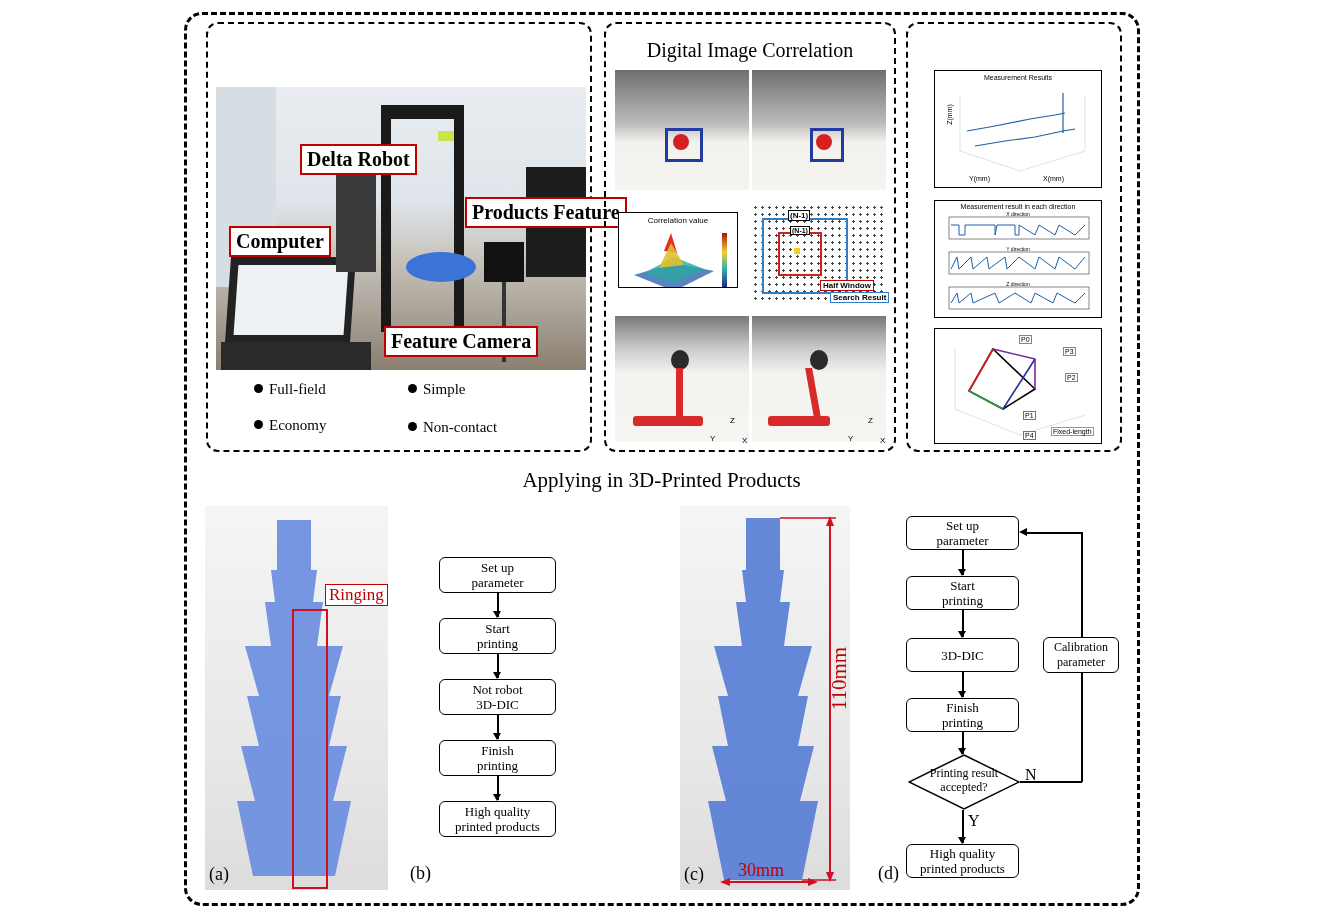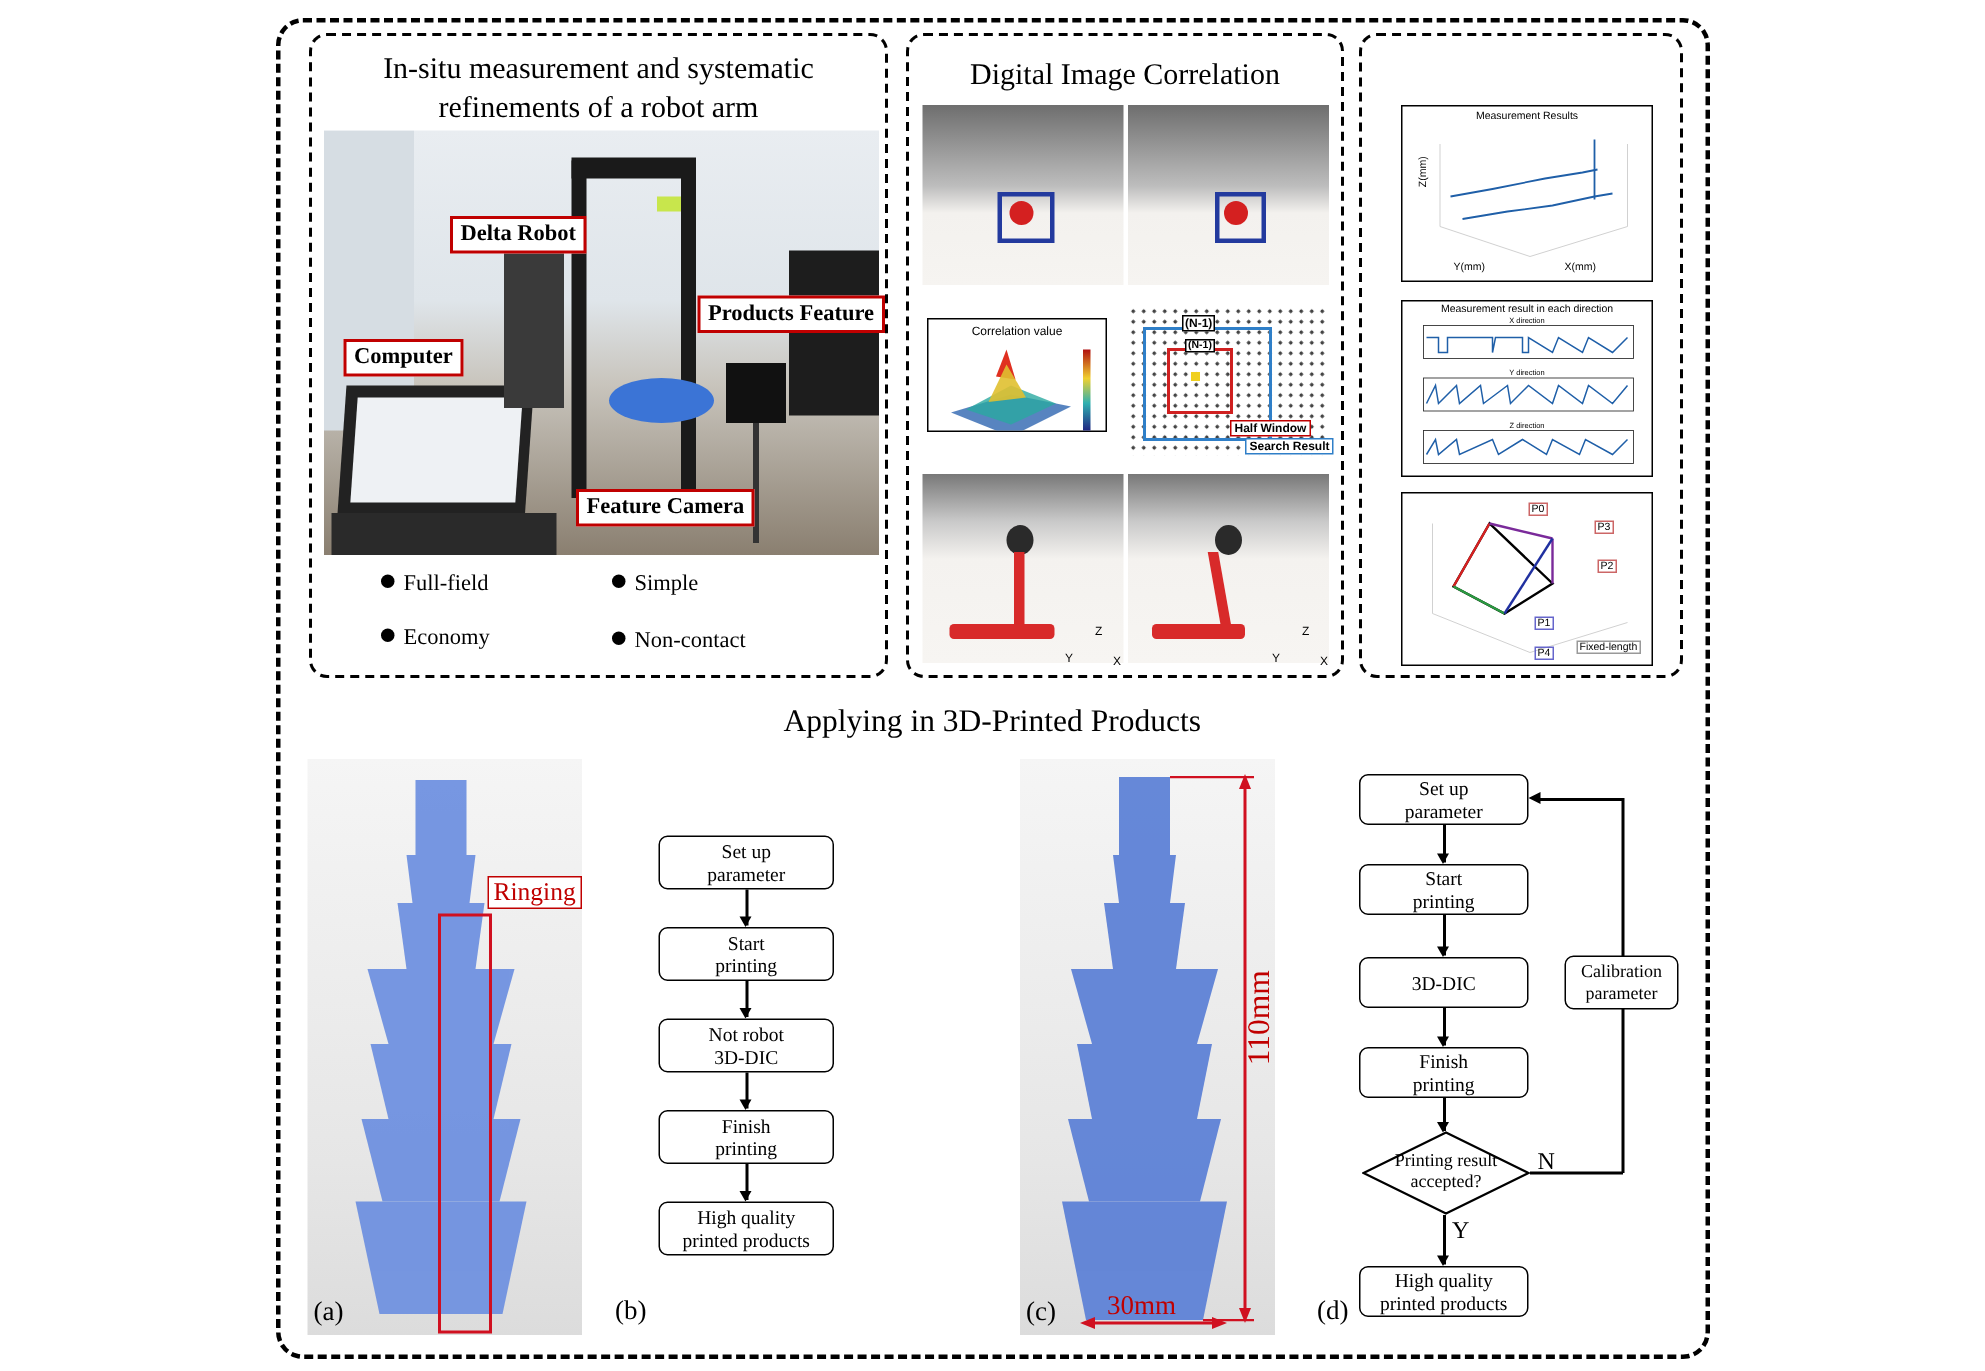--- a/index.html
+++ b/index.html
@@ -2,39 +2,37 @@
 <html><head>
 <meta charset="utf-8">
 <style>
   html, body { margin:0; padding:0; background:#ffffff; }
   body { width:1323px; height:914px; position:relative; overflow:hidden; font-family:"Liberation Serif", serif; color:#000; }
   .abs { position:absolute; }
   .outer { position:absolute; left:184px; top:12px; width:956px; height:894px; border:3px dashed #000; border-radius:18px; box-sizing:border-box; }
   .panel { position:absolute; border:2px dashed #000; border-radius:12px; box-sizing:border-box; }
   .ptitle { position:absolute; left:0; right:0; text-align:center; font-size:20px; line-height:24px; }
   .photo { position:absolute; overflow:hidden; }
-  .callout { position:absolute; background:#fff; border:2px solid #c00000; font-size:15px; font-weight:bold; padding:2px 5px; white-space:nowrap; font-family:"Liberation Serif", serif; }
+  .callout { position:absolute; background:#fff; border:2px solid #c00000; font-size:20px; font-weight:bold; padding:2px 5px; white-space:nowrap; font-family:"Liberation Serif", serif; }
   .bullet { position:absolute; font-size:15px; line-height:22px; white-space:nowrap;text-align:center; }
   .bullet .dot { display:inline-block; width:9px; height:9px; border-radius:50%; background:#000; margin-right:6px; vertical-align:middle; position:relative; top:-2px; }
   .fbox { position:absolute; border:1.5px solid #000; border-radius:6px; background:#fff; font-size:13px; line-height:15px; text-align:center; display:flex; align-items:center; justify-content:center; box-sizing:border-box; }
   .arrow-v { position:absolute; width:1.5px; background:#000; }
   .arrow-v::after { content:""; position:absolute; left:-4px; bottom:-1px; border-left:4.5px solid transparent; border-right:4.5px solid transparent; border-top:7px solid #000; }
   .sublabel { position:absolute; font-size:18px; }
   .tower { position:absolute; overflow:hidden; background:linear-gradient(#f5f5f5,#e6e6e6 70%,#dcdcdc); }
   .chartbox { position:absolute; border:1.5px solid #000; background:#fff; box-sizing:border-box; overflow:hidden; }
   .tiny { position:absolute; font-size:7px; font-family:"Liberation Sans", sans-serif; white-space:nowrap; }
 </style>
 </head>
 <body>
 
 <div class="outer"></div>
 
 <div class="panel" style="left:206px;top:22px;width:386px;height:430px;">
-  <div class="ptitle" style="top:10px;">In-situ measurement and systematic</div>
-  <div class="ptitle" style="top:36px;">refinements of a robot arm</div>
   <div class="photo" style="left:8px;top:63px;width:370px;height:283px;background:linear-gradient(180deg,#e9edf1 0%,#dfe5ea 40%,#c8c4bc 60%,#8a7f70 100%);">
 
     <div class="abs" style="left:0;top:0;width:60px;height:200px;background:#d6dde3;"></div>
 
     <div class="abs" style="left:165px;top:20px;width:10px;height:225px;background:#1a1a1a;"></div>
     <div class="abs" style="left:238px;top:25px;width:10px;height:220px;background:#1a1a1a;"></div>
     <div class="abs" style="left:165px;top:18px;width:83px;height:14px;background:#1a1a1a;"></div>
     <div class="abs" style="left:222px;top:44px;width:16px;height:10px;background:#c8e64c;"></div>
     <div class="abs" style="left:190px;top:165px;width:70px;height:30px;border-radius:50%;background:#3b74d6;"></div>
 

